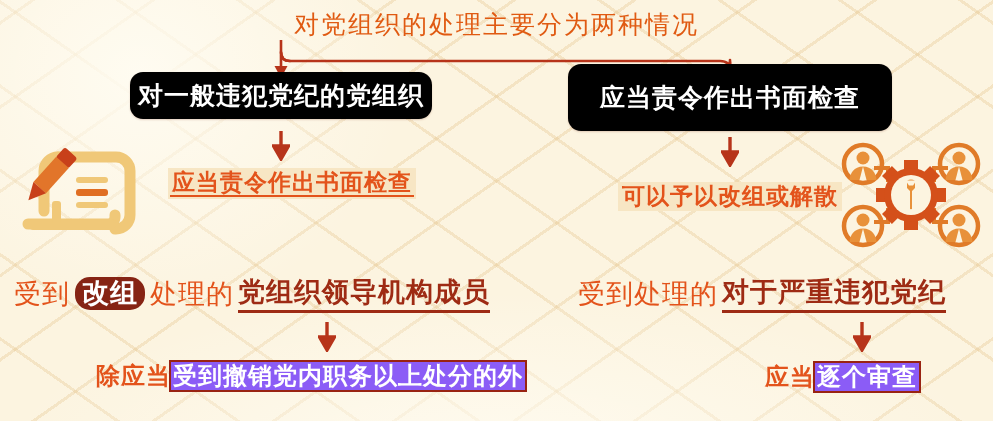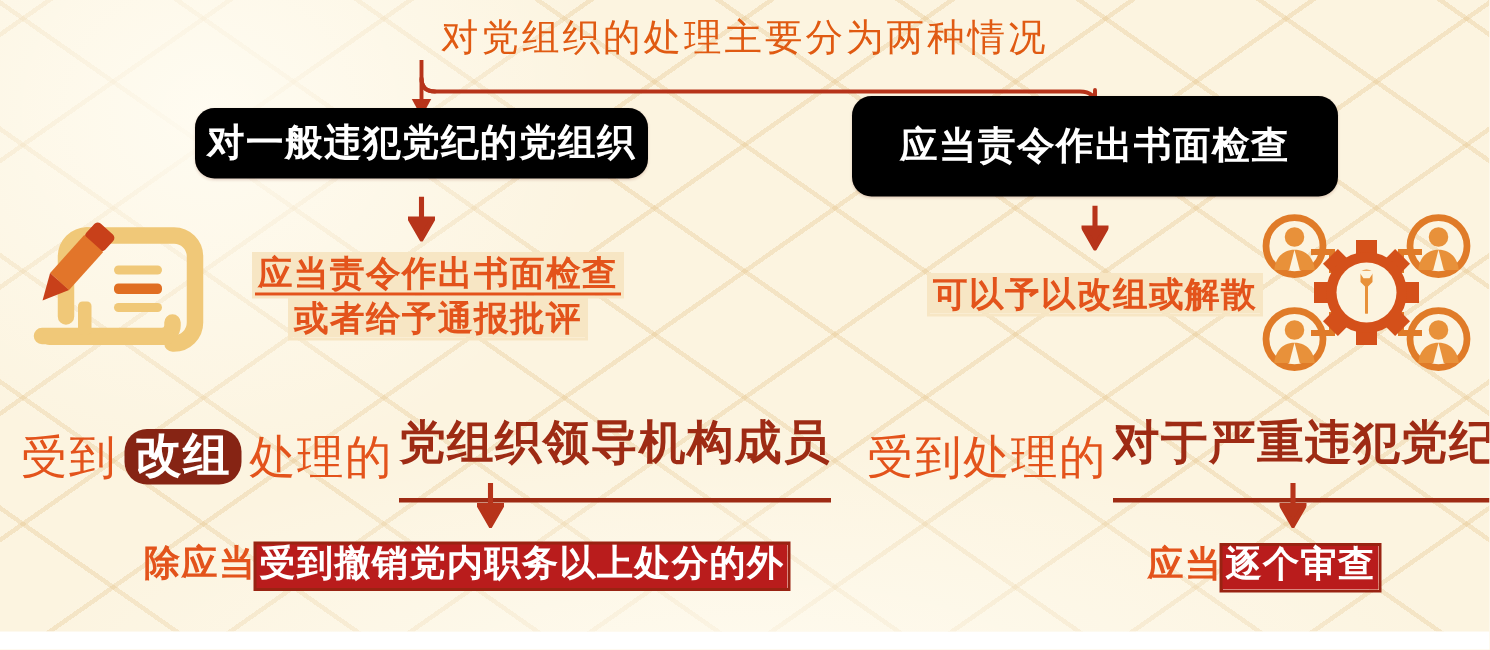--- a/index.html
+++ b/index.html
@@ -118,63 +118,62 @@
   .action-text .hl.ul {
     border-bottom: 2px solid #e3531b;
   }
   #action-left  { left: 132px; top: 168px; width: 320px; }
   #action-right { left: 580px; top: 182px; width: 300px; }
 
   
   .subject-line {
     position: absolute;
     white-space: nowrap;
-    font-size: 31px;
+    font-size: 27px;
     color: #e3531b;
     letter-spacing: 1px;
     display: flex;
     align-items: center;
   }
   .subject-line .badge {
     display: inline-block;
     background: #862414;
     color: #fff;
     font-weight: bold;
     border-radius: 15px;
     padding: 2px 7px 3px;
     margin: 0 5px;
     line-height: 1.05;
   }
   .subject-line .strong-ul {
     color: #9e2b14;
     font-weight: bold;
     border-bottom: 3px solid #9e2b14;
-    padding-bottom: 16px;
+    padding-bottom: 0;
     margin-left: 4px;
   }
   #subject-left  { left: 14px;  top: 274px; }
   #subject-right { left: 578px; top: 274px; }
 
   
   .result-line {
     position: absolute;
     text-align: center;
     font-size: 24px;
     letter-spacing: 1px;
     line-height: 1.35;
     color: #e3531b;
     font-weight: bold;
     white-space: nowrap;
   }
   .result-line .inv {
-    background: #b91c1c;
+    background: #8b5cf6;
     color: #ffffff;
     box-shadow: 0 0 0 2px #992312;
     padding: 1px 2px;
-    font-family: Liberation Mono, monospace;
   }
   #result-left  { left: 96px;  top: 360px; width: 420px; }
   #result-right { left: 732px; top: 361px; width: 220px; }
 
   
   #icon-document  { position: absolute; left: 14px;  top: 143px; width: 128px; height: 100px; }
   #icon-restructure { position: absolute; left: 836px; top: 138px; width: 150px; height: 112px; }
   #icon-document svg, #icon-restructure svg { display: block; width: 100%; height: 100%; }
 </style>
 </head>
@@ -291,21 +290,20 @@
         <circle cx="0" cy="0" r="20" fill="#fcf4e0"></circle>
 
         <path d="M-4,-14 a7,7 0 0 1 8,0 l0,7 l-3,3 l0,18 a4,4 0 0 1 -2,0 l0,-18 l-3,-3 z" fill="#e8913a"></path>
         <path d="M-5.5,-14.5 l3.5,5 h4 l3.5,-5" fill="#fcf4e0"></path>
       </g>
     </svg>
   </div>
 
   <div id="action-left" class="action-text">
     <div><span class="hl ul">应当责令作出书面检查</span></div>
-    <div><span class="hl">或者给予通报批评</span></div>
   </div>
 
   <div id="action-right" class="action-text">
     <div><span class="hl">可以予以改组或解散</span></div>
   </div>
 
   <div id="subject-left" class="subject-line">
     <span>受到</span>
     <span class="badge">改组</span>
     <span>处理的</span>

